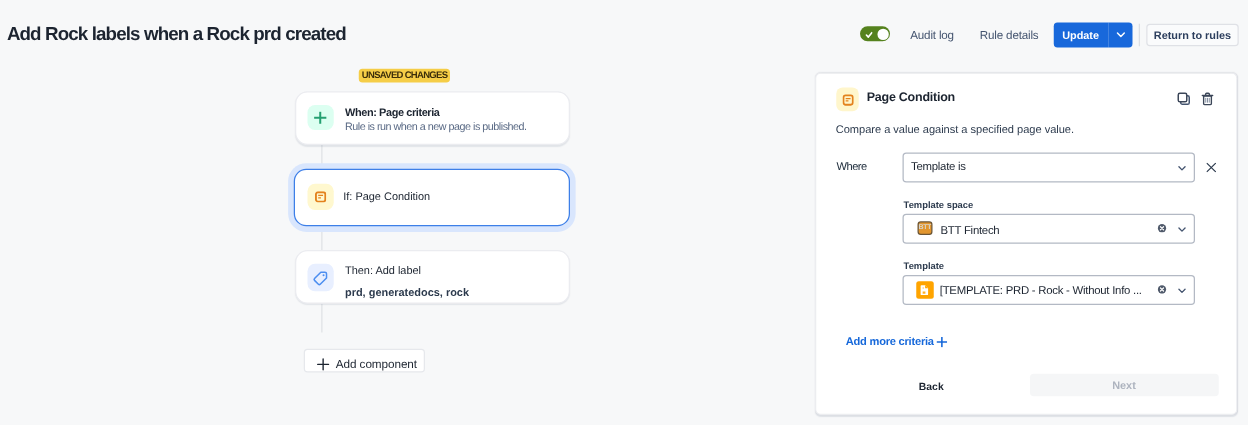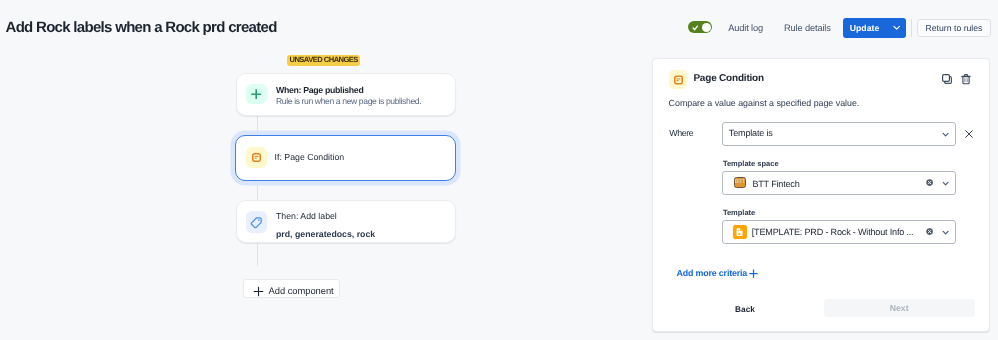--- a/index.html
+++ b/index.html
@@ -84,21 +84,21 @@
   .btn-next{position:absolute;left:823.6px;top:299.2px;width:151.2px;height:17.8px;
          background:#f5f6f7;border-radius:3px;display:flex;align-items:center;justify-content:center;
          font-size:8.7px;font-weight:700;color:#aeb4bf;}
 
   .addbtn{position:absolute;left:243px;top:223px;width:97px;height:19px;
         background:#fff;border:1px solid #e6e8ec;border-radius:3px;box-sizing:border-box;
         display:flex;align-items:flex-end;gap:4.2px;padding-left:9.4px;
         font-size:9.4px;color:#1c2430;letter-spacing:-0.05px;}
   .btn-return{position:absolute;left:917.4px;top:18.5px;width:73.2px;height:18px;
      border:1px solid #dfe1e6;border-radius:3px;background:#fafbfc;color:#2c3e5d;
-     font-size:8.7px;font-weight:400;display:flex;align-items:center;justify-content:center;
+     font-size:8.7px;font-weight:700;display:flex;align-items:center;justify-content:center;
      box-sizing:border-box;white-space:nowrap;}
 </style>
 </head>
 <body>
 
 <div class="page">
 
   <div class="header">
     <div class="title">Add Rock labels when a Rock prd created</div>
     <div class="badge">UNSAVED CHANGES</div>
@@ -127,21 +127,21 @@
     <div class="conn" style="top:60.0px;height:19.3px"></div>
     <div class="conn" style="top:125.1px;height:18.8px"></div>
     <div class="conn" style="top:186.9px;height:23.4px"></div>
 
     <div class="card" style="top:17.0px;height:43.0px">
       <div class="ci" style="top:9.5px;background:#dcfff1">
         <svg width="10.4" height="10.4" viewBox="0 0 10 10" style="position:relative;top:0.6px">
           <path d="M5 0.3 V9.7 M0.3 5 H9.7" stroke="#25a071" stroke-width="1.55" stroke-linecap="butt"></path>
         </svg>
       </div>
-      <div class="ct" style="top:12.0px;font-weight:700;letter-spacing:-0.32px">When: Page published</div>
+      <div class="ct" style="top:12.0px;font-weight:700;letter-spacing:-0.32px">When: Page criteria</div>
       <div class="cs" style="top:23.2px">Rule is run when a new page is published.</div>
     </div>
 
     <div class="card sel" style="top:79.3px;height:45.8px">
       <div class="ci" style="top:11.0px;background:#fff8cf">
         <svg width="9" height="9" viewBox="0 0 9 9">
           <rect x="0.75" y="0.75" width="7.5" height="7.5" rx="1.7" fill="none" stroke="#e3821e" stroke-width="1.5"></rect>
           <path d="M2.55 3.35 H6.45" stroke="#e3821e" stroke-width="1.0" stroke-linecap="butt"></path>
           <path d="M2.55 5.2 H4.75" stroke="#e3821e" stroke-width="1.0" stroke-linecap="butt"></path>
         </svg>

